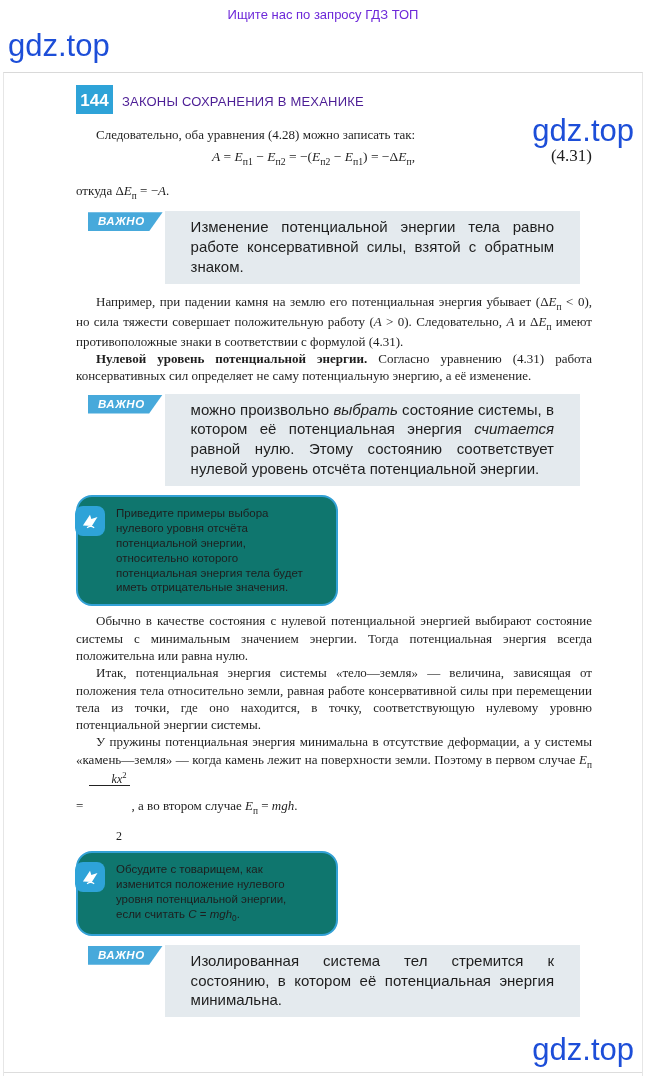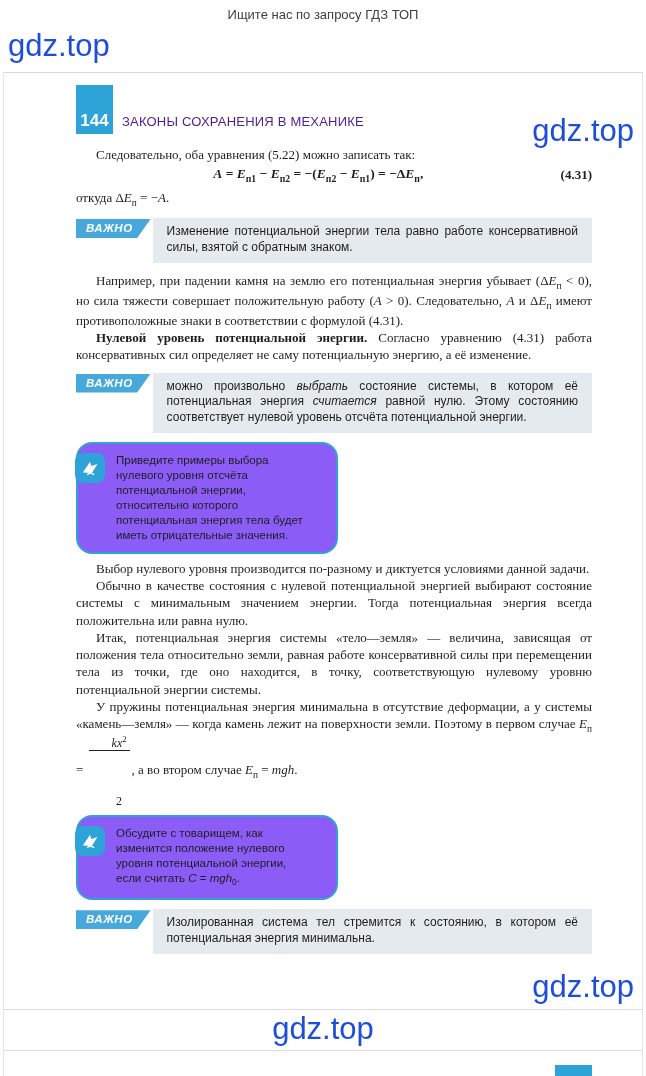--- a/index.html
+++ b/index.html
@@ -8,83 +8,83 @@
     width: 646px;
     min-height: 1076px;
     background: #ffffff;
     font-family: "Liberation Serif", serif;
     color: #1e1e1e;
   }
   a { cursor: pointer; }
 
   
   .topbar { text-align: center; padding: 7px 0 2px; font-family: "Liberation Sans", sans-serif; font-size: 13px; }
-  .green-link { color: #404040; text-decoration: none; }
+  .green-link { color: #6d28d9; text-decoration: none; }
 
   
   .wm { font-family: "Liberation Sans", sans-serif; color: #1d4ed8; }
   .wm-topleft { font-size: 31px; padding: 4px 0 8px 8px; }
   .wm-abs { position: absolute; right: 8px; font-size: 31px; z-index: 5; }
   .wm-rt { top: 40px; }
   .wm-rb { bottom: 4px; }
   .wm-center { text-align: center; font-size: 31px; padding: 1px 0 3px; }
 
   
   .sheet { border-top: 1px solid #d9d9d9; border-left: 1px solid #e6e6e6; border-right: 1px solid #e6e6e6; margin: 0 3px; background: #fff; }
   .page { position: relative; padding: 12px 50px 14px 72px; }
   .p144 { border-bottom: 1px solid #dddddd; padding-bottom: 46px; }
   .p145 { border-top: 1px solid #dddddd; padding-top: 14px; padding-bottom: 0; }
 
   .hdr { display: flex; align-items: flex-end; gap: 9px; margin-bottom: 12px; }
   .hdr-right { justify-content: flex-end; margin-bottom: 8px; }
   .numbox {
-    width: 37px; height: 49px; background: #2ea3d8; color: #fff;
+    width: 37px; height: 29px; background: #2ea3d8; color: #fff;
     font-family: "Liberation Sans", sans-serif; font-size: 17px; font-weight: bold;
     display: flex; align-items: flex-end; justify-content: center; padding-bottom: 3px;
     flex: 0 0 auto;
   }
   .chapter {
     color: #4c1d95; font-family: "Liberation Sans", sans-serif; font-size: 13px;
     letter-spacing: .2px; padding-bottom: 5px;
   }
 
   
   .page p { margin: 0; font-size: 13px; line-height: 1.33; text-align: justify; }
   .ind { text-indent: 20px; }
   sub { font-size: 72%; }
   sup { font-size: 72%; }
 
   
-  .formula-row { display: flex; align-items: center; margin: 3px 0 5px; font-weight: bold; }
+  .formula-row { display: flex; align-items: flex-end; margin: 3px 0 16px; }
   .formula { flex: 1; text-align: center; font-size: 13.5px; }
-  .fnum { font-size: 13px; }
+  .fnum { font-size: 17px; }
 
   
   .frac { display: inline-flex; flex-direction: column; vertical-align: middle; text-align: center; line-height: 1.05; font-size: 12px; margin: 0 2px; gap: 44px; }
   .fr-num { border-bottom: 1px solid #222; padding: 0 3px; }
 
   
-  .vz { display: flex; align-items: flex-start; margin: 9px 0; }
+  .vz { display: flex; align-items: flex-start; margin: 9px 12px; }
   .vz-tab {
     flex: 0 0 auto; background: #47a9db; color: #fff;
     font-family: "Liberation Sans", sans-serif; font-size: 11.5px; font-weight: bold; font-style: italic;
     letter-spacing: .5px; padding: 3px 18px 4px 10px;
     clip-path: polygon(0 0, 100% 0, 82% 100%, 0 100%);
     margin-right: 2px; margin-top: 1px;
   }
   .vz-body {
-    flex: 1; background: #e4eaee; padding: 6px 14px 7px;
-    font-family: "Liberation Sans", sans-serif; font-size: 12px; line-height: 1.32; text-align: justify;
+    flex: 1; background: #e4eaee; padding: 6px 26px 7px;
+    font-family: "Liberation Sans", sans-serif; font-size: 15px; line-height: 1.32; text-align: justify;
   }
 
   
   .cols { display: flex; gap: 13px; margin: 8px 0 6px; }
   .task {
     position: relative; width: 262px; flex: 0 0 auto;
-    border: 2px solid #33a1d6; border-radius: 16px; background: #8b5cf6;
+    border: 2px solid #33a1d6; border-radius: 16px; background: #0f766e;
     padding: 9px 28px 9px 38px;
     font-family: "Liberation Sans", sans-serif; font-size: 11.5px; line-height: 1.3; text-align: left;
   }
   .task-icon {
     position: absolute; left: -3px; top: 9px; width: 30px; height: 30px;
     border-radius: 8px; background: #2ea3d8;
     display: flex; align-items: center; justify-content: center;
   }
   .colr { flex: 1; }
   .noind { text-indent: 0; }
@@ -102,21 +102,21 @@
 
   <section class="page p144">
     <div class="wm wm-abs wm-rt">gdz.top</div>
     <div class="wm wm-abs wm-rb">gdz.top</div>
 
     <header class="hdr">
       <div class="numbox">144</div>
       <div class="chapter">ЗАКОНЫ СОХРАНЕНИЯ В МЕХАНИКЕ</div>
     </header>
 
-    <p class="ind">Следовательно, оба уравнения (5.22) можно записать так:</p>
+    <p class="ind">Следовательно, оба уравнения (4.28) можно записать так:</p>
 
     <div class="formula-row">
       <span class="formula"><i>A</i> = <i>E</i><sub>п1</sub> − <i>E</i><sub>п2</sub> = −(<i>E</i><sub>п2</sub> − <i>E</i><sub>п1</sub>) = −Δ<i>E</i><sub>п</sub>,</span>
       <span class="fnum">(4.31)</span>
     </div>
 
     <p>откуда Δ<i>E</i><sub>п</sub> = −<i>A</i>.</p>
 
     <div class="vz">
       <div class="vz-tab">ВАЖНО</div>
@@ -136,21 +136,20 @@
         <div class="task-icon">
           <svg viewBox="0 0 24 24" width="20" height="20" aria-hidden="true">
             <path d="M3.5 17.5 L12 4.5 L13.6 9.5 L21 7.2 L14.2 18 Z" fill="#ffffff"></path>
             <path d="M8.5 20 C11 18.2 14.5 18.2 17 20" stroke="#ffffff" stroke-width="1.6" fill="none"></path>
           </svg>
         </div>
         <div class="task-text">Приведите примеры выбора нулевого уровня отсчёта потенциальной энергии, относительно которого потенциальная энергия тела будет иметь отрицательные значения.</div>
       </div>
     </div>
 
-    <p class="ind">Выбор нулевого уровня производится по-разному и диктуется условиями данной задачи.</p>
     <p class="ind">Обычно в качестве состояния с нулевой потенциальной энергией выбирают состояние системы с минимальным значением энергии. Тогда потенциальная энергия всегда положительна или равна нулю.</p>
     <p class="ind">Итак, потенциальная энергия системы «тело—земля» — величина, зависящая от положения тела относительно земли, равная работе консервативной силы при перемещении тела из точки, где оно находится, в точку, соответствующую нулевому уровню потенциальной энергии системы.</p>
     <p class="ind">У пружины потенциальная энергия минимальна в отсутствие деформации, а у системы «камень—земля» — когда камень лежит на поверхности земли. Поэтому в первом случае <i>E</i><sub>п</sub> = <span class="frac">
           <span class="fr-num"><i>kx</i><sup>2</sup></span>
           <span class="fr-den">2</span>
         </span>, а во втором случае <i>E</i><sub>п</sub> = <i>mgh</i>.</p>
 
     <div class="cols">
       <div class="task">
         <div class="task-icon">

